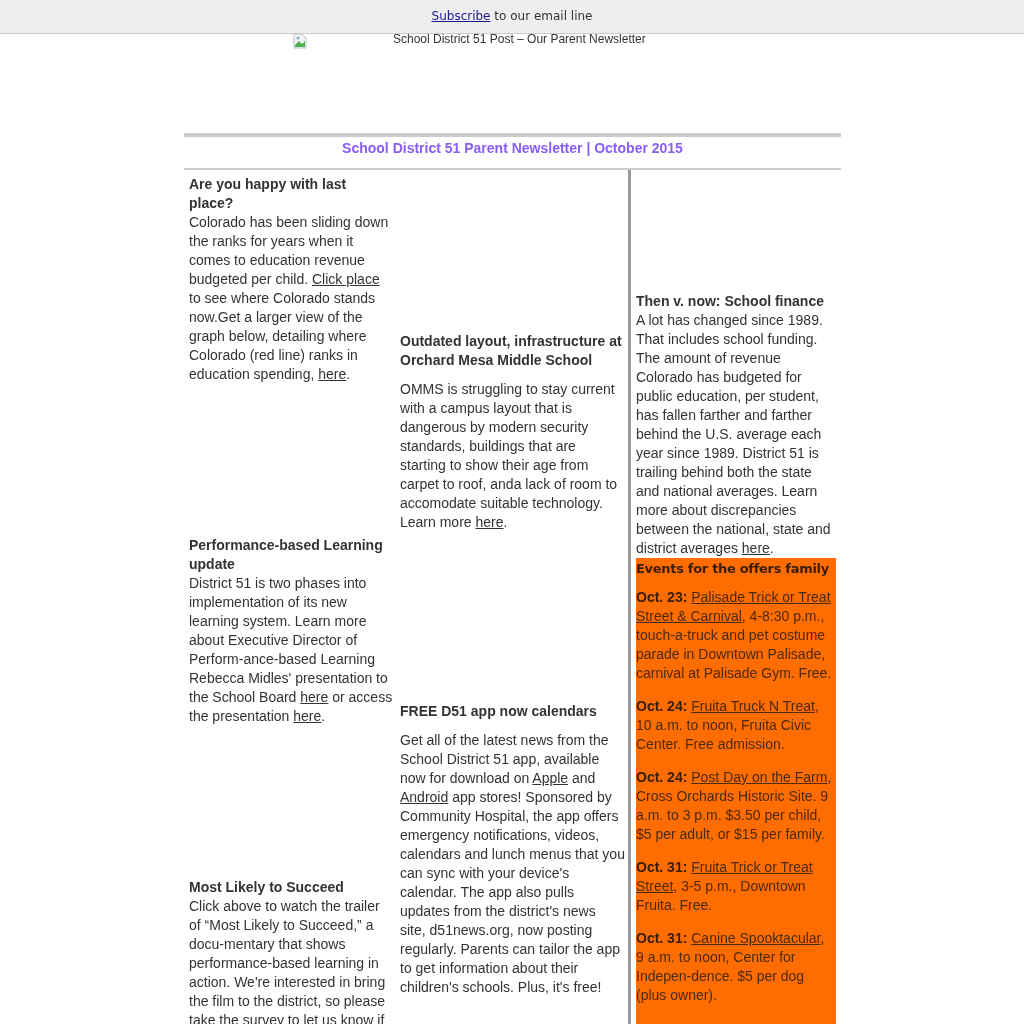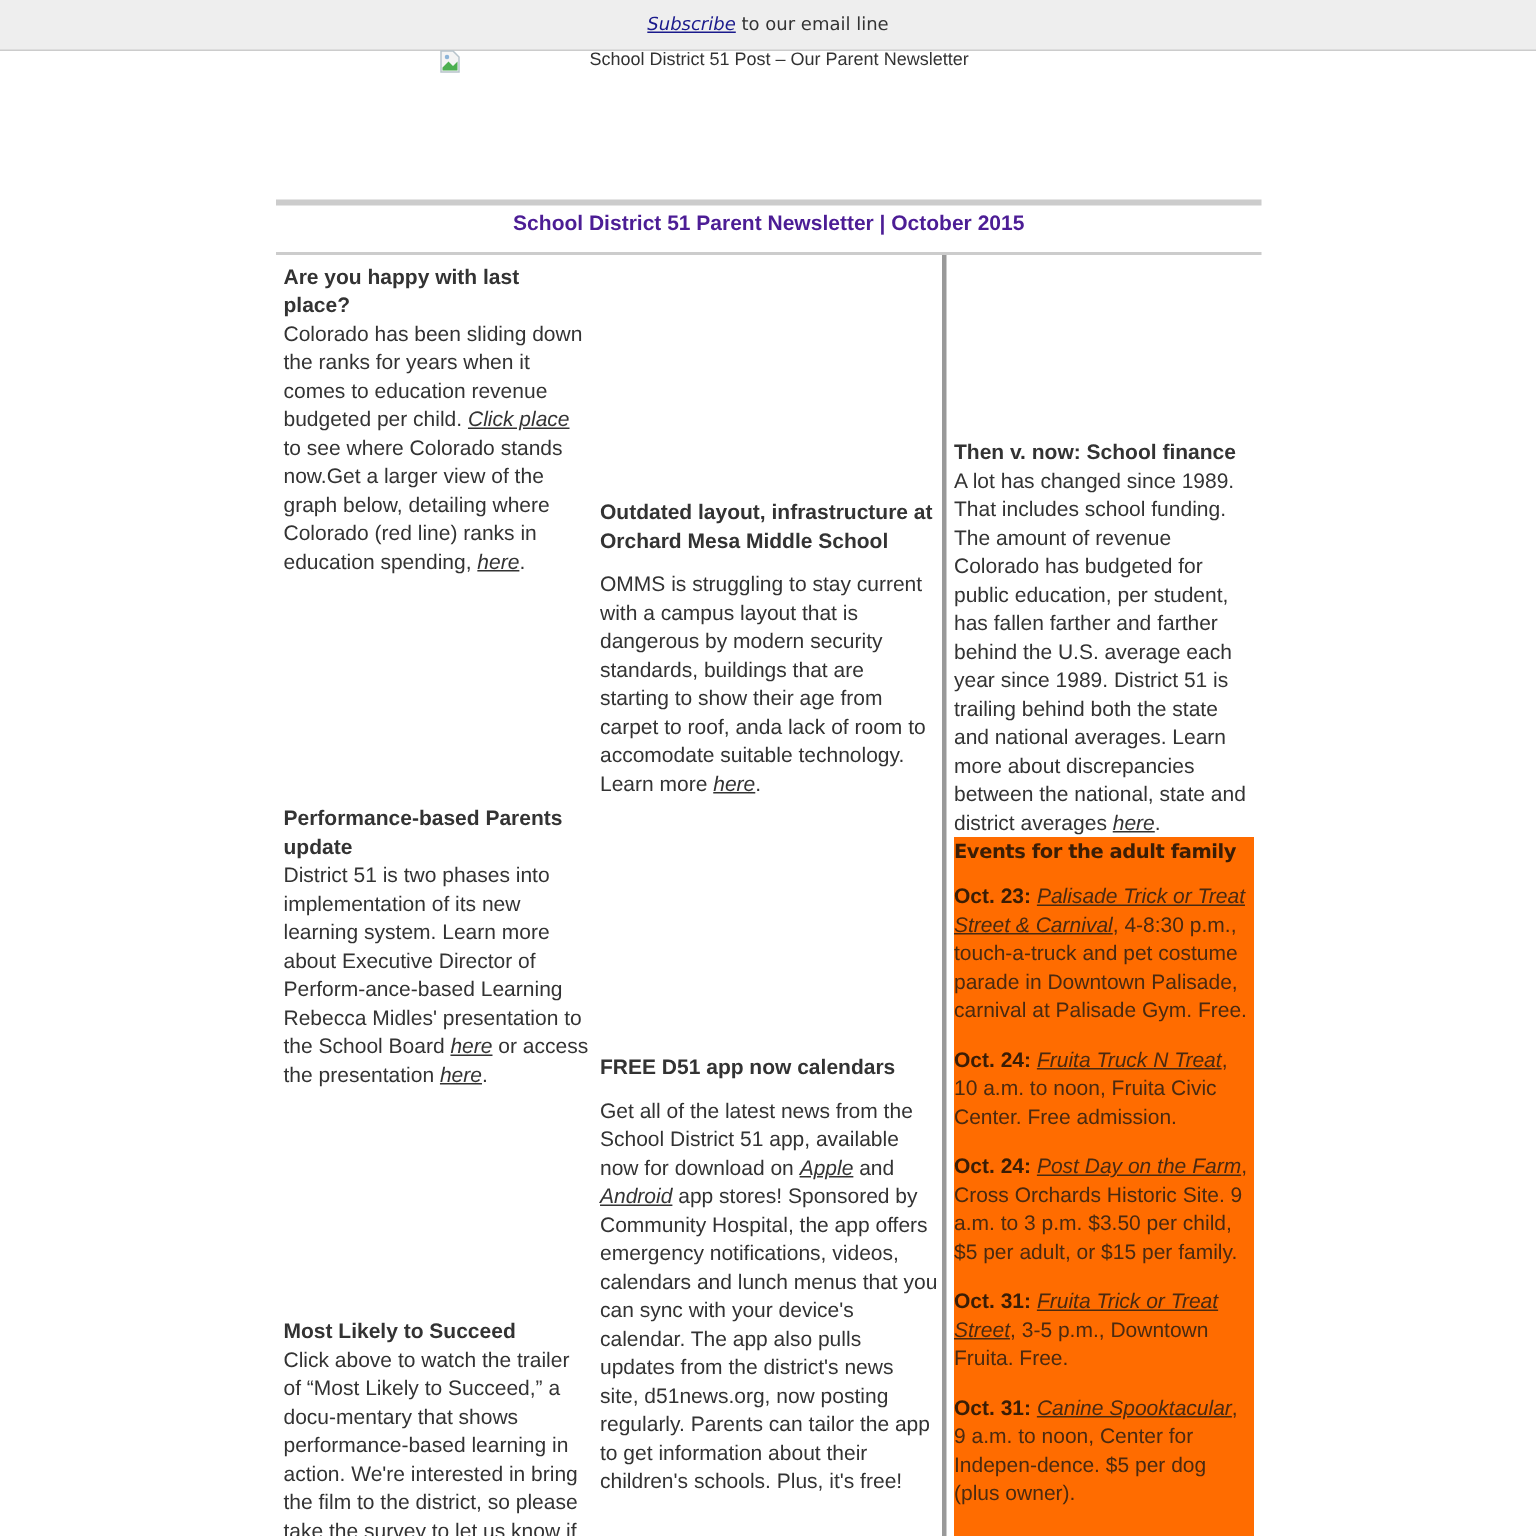--- a/index.html
+++ b/index.html
@@ -1,18 +1,18 @@
 <!DOCTYPE html>
 <html><head>
   <meta charset="utf-8">
   <style>
     * { box-sizing: border-box; }
     html, body { margin: 0; padding: 0; width: 1024px; height: 1024px; overflow: hidden; background: #ffffff; }
     body { font-family: "Liberation Sans", sans-serif; color: #333333; position: relative; }
-    a { color: #333333; text-decoration: underline; font-style: italic; }
+    a { color: #333333; text-decoration: underline; }
 
     .topbar {
       position: absolute; left: 0; top: 0; width: 1024px; height: 34px;
       background: #eeeeee; border-bottom: 1px solid #cccccc;
       font-family: "DejaVu Sans", sans-serif; font-size: 12px; color: #333;
       text-align: center; line-height: 33px;
     }
     .topbar a { color: #1a1a8c; }
 
     .header-img {
@@ -20,21 +20,21 @@
       font-size: 12px; color: #333;
     }
     .header-img .broken-icon {
       position: absolute; left: 0; top: 1px; width: 16px; height: 16px;
     }
     .header-img .alt-text { position: absolute; left: 101px; top: 0; white-space: nowrap; }
 
     .rule-top { position: absolute; left: 184px; top: 133px; width: 657px; height: 4px; background: #cccccc; }
     .issue-title {
       position: absolute; left: 184px; top: 140px; width: 657px; text-align: center;
-      font-size: 14px; font-weight: bold; color: #4c1d95;
+      font-size: 14px; font-weight: bold; color: #8b5cf6;
     }
     .rule-bottom { position: absolute; left: 184px; top: 168px; width: 657px; height: 2px; background: #cccccc; }
     .vrule { position: absolute; left: 628px; top: 170px; width: 3px; height: 854px; background: #999999; }
 
     .col { position: absolute; font-size: 14px; line-height: 19px; color: #333; }
     .col h3 { font-size: 14px; font-weight: bold; margin: 0; line-height: 19px; }
     .col p { margin: 0; }
 
     .c1a { left: 189px; top: 175px; width: 205px; }
     .c1b { left: 189px; top: 536px; width: 205px; }
@@ -79,21 +79,21 @@
 <div class="issue-title">School District 51 Parent Newsletter | October 2015</div>
 <div class="rule-bottom"></div>
 <div class="vrule"></div>
 
 <div class="col c1a">
   <h3>Are you happy with last place?</h3>
   <p><span>Colorado has been sliding down the ranks for years when it comes to education revenue budgeted per child. </span><a href="#">Click place</a><span> to see where Colorado stands now.Get a larger view of the graph below, detailing where Colorado (red line) ranks in education spending, </span><a href="#">here</a><span>.</span></p>
 </div>
 
 <div class="col c1b">
-  <h3>Performance-based Parents update</h3>
+  <h3>Performance-based Learning update</h3>
   <p><span>District 51 is two phases into implementation of its new learning system. Learn more about Executive Director of Perform-ance-based Learning Rebecca Midles' presentation to the School Board </span><a href="#">here</a><span> or access the presentation </span><a href="#">here</a><span>.</span></p>
 </div>
 
 <div class="col c1c">
   <h3>Most Likely to Succeed</h3>
   <p>Click above to watch the trailer of “Most Likely to Succeed,” a docu-mentary that shows performance-based learning in action. We're interested in bring the film to the district, so please take the survey to let us know if you'd like to see</p>
 </div>
 
 <div class="col c2a">
   <h3>Outdated layout, infrastructure at Orchard Mesa Middle School</h3>
@@ -104,21 +104,21 @@
   <h3>FREE D51 app now calendars</h3>
   <p><span>Get all of the latest news from the School District 51 app, available now for download on </span><a href="#">Apple</a><span> and </span><a href="#">Android</a><span> app stores! Sponsored by Community Hospital, the app offers emergency notifications, videos, calendars and lunch menus that you can sync with your device's calendar. The app also pulls updates from the district's news site, d51news.org, now posting regularly. Parents can tailor the app to get information about their children's schools. Plus, it's free!</span></p>
 </div>
 
 <div class="col c3a">
   <h3>Then v. now: School finance</h3>
   <p><span>A lot has changed since 1989. That includes school funding. The amount of revenue Colorado has budgeted for public education, per student, has fallen farther and farther behind the U.S. average each year since 1989. District 51 is trailing behind both the state and national averages. Learn more about discrepancies between the national, state and district averages </span><a href="#">here</a><span>.</span></p>
 </div>
 
 <div class="events">
-  <h3>Events for the adult family</h3>
+  <h3>Events for the offers family</h3>
   <div id="events-list">
       <p class="ev"><b>Oct. 23:</b> <a href="#">Palisade Trick or Treat Street &amp; Carnival</a><span>, 4-8:30 p.m., touch-a-truck and pet costume parade in Downtown Palisade, carnival at Palisade Gym. Free.</span></p>
       <p class="ev"><b>Oct. 24:</b> <a href="#">Fruita Truck N Treat</a><span>, 10 a.m. to noon, Fruita Civic Center. Free admission.</span></p>
       <p class="ev"><b>Oct. 24:</b> <a href="#">Post Day on the Farm</a><span>, Cross Orchards Historic Site. 9 a.m. to 3 p.m. $3.50 per child, $5 per adult, or $15 per family.</span></p>
       <p class="ev"><b>Oct. 31:</b> <a href="#">Fruita Trick or Treat Street</a><span>, 3-5 p.m., Downtown Fruita. Free.</span></p>
       <p class="ev"><b>Oct. 31:</b> <a href="#">Canine Spooktacular</a><span>, 9 a.m. to noon, Center for Indepen-dence. $5 per dog (plus owner).</span></p>
     </div>
 </div>
 
 </body></html>

